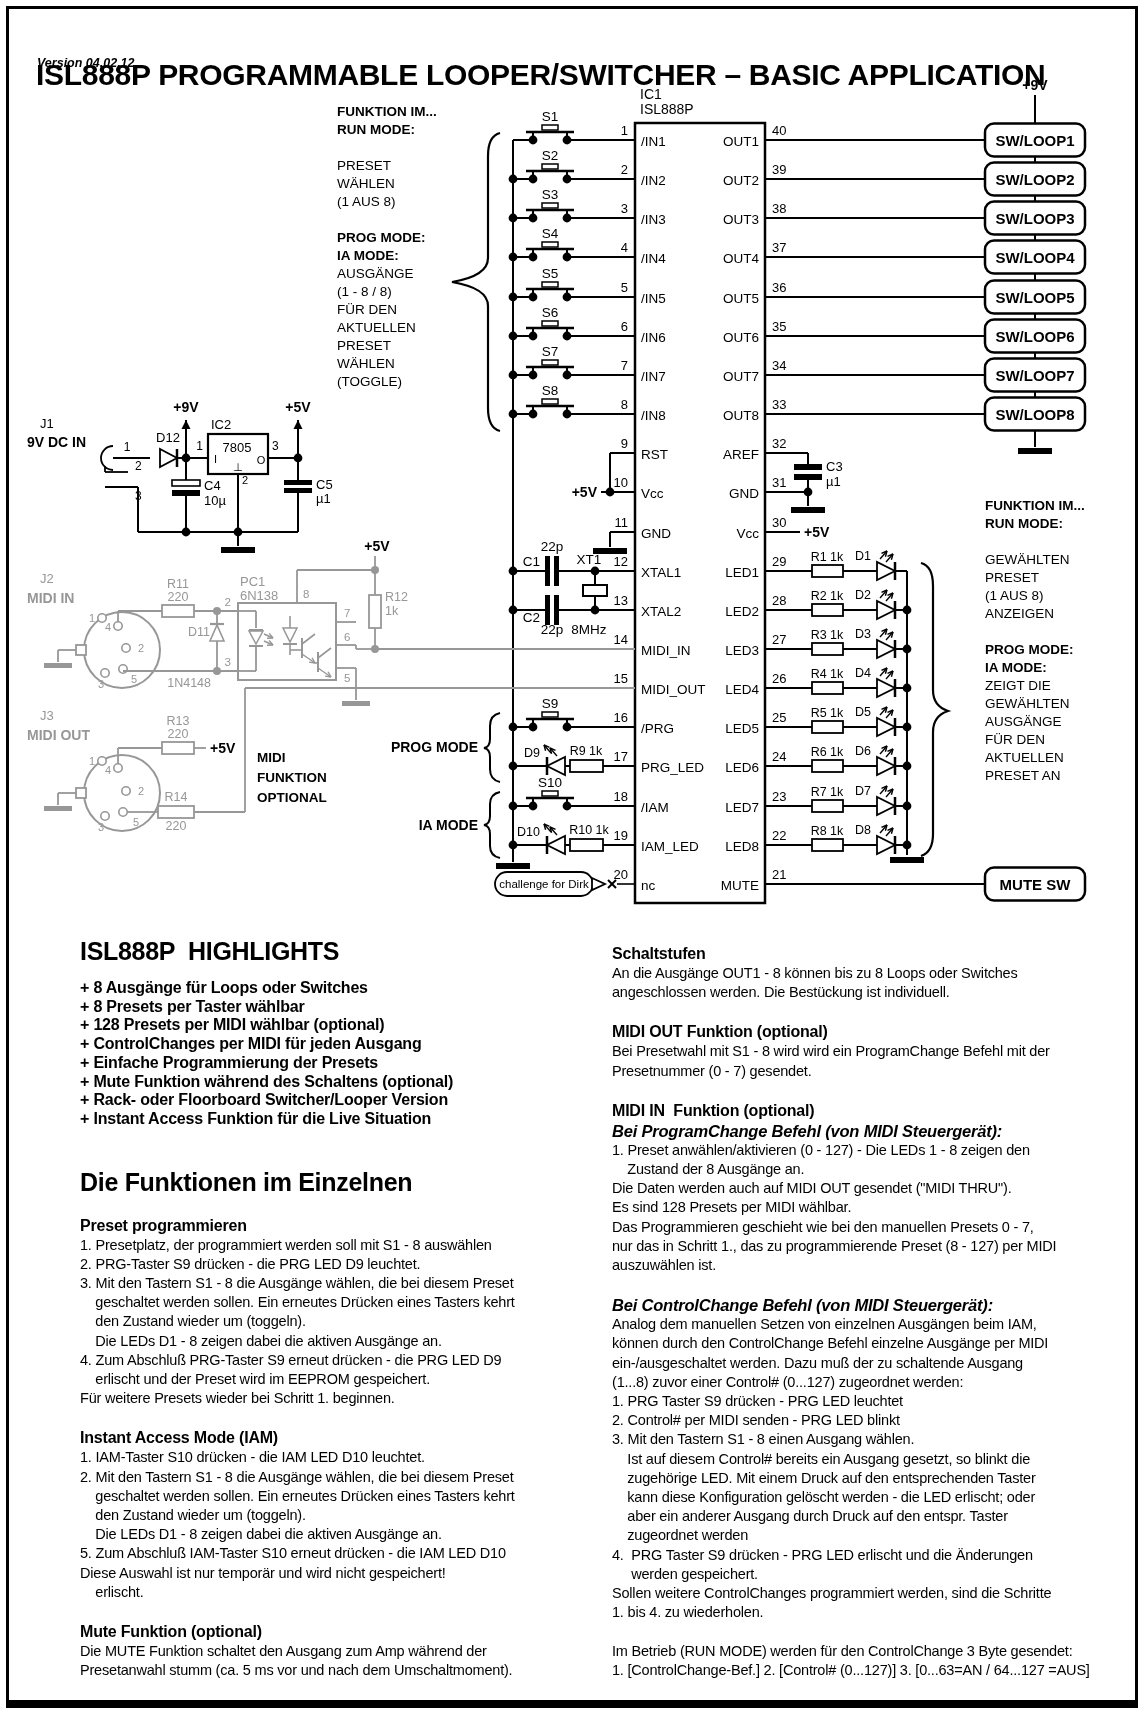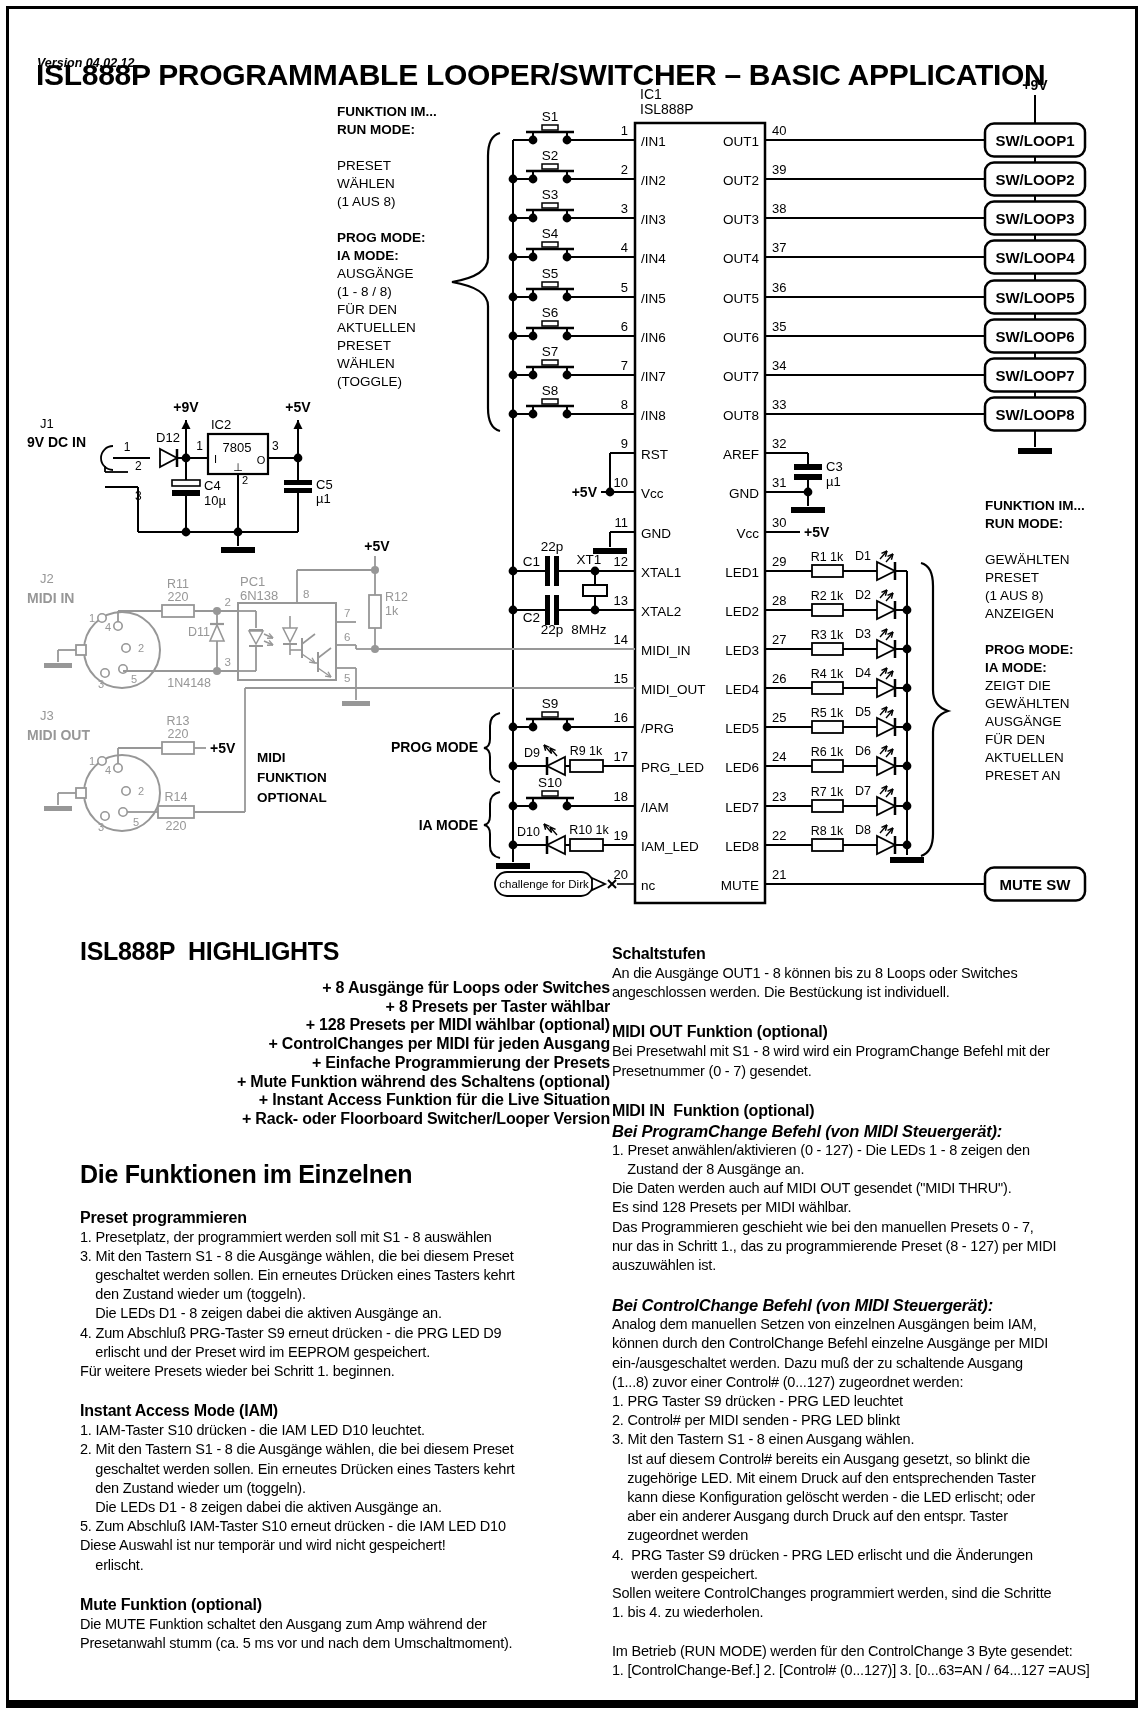--- a/index.html
+++ b/index.html
@@ -7,26 +7,26 @@
         font-family:"Liberation Sans",sans-serif;color:#000;}
   .frame{position:absolute;inset:6px;border:3px solid #000;border-bottom-width:8px;pointer-events:none;}
   .title{position:absolute;left:36px;top:20px;font-size:30px;font-weight:bold;white-space:nowrap;letter-spacing:-.3px;margin-top:38px;}
   .version{position:absolute;left:37px;top:56px;font-size:12.5px;font-weight:bold;font-style:italic;text-align:center;}
   svg{position:absolute;left:0;top:0;}
   svg text{font-family:"Liberation Sans",sans-serif;}
   .doccol{position:absolute;}
   .sec{margin-top:20px;}
   .sec.first{margin-top:0;}
   .sec.tight{margin-top:14px;}
-  .sec.big{margin-top:32px;}
+  .sec.big{margin-top:40px;}
   .h1{font-size:25px;line-height:27px;font-weight:bold;letter-spacing:-.3px;white-space:pre;}
   .h3{font-size:16px;line-height:20px;font-weight:bold;white-space:pre;letter-spacing:-.2px;}
   .h3i{font-size:16.5px;line-height:20px;font-weight:bold;font-style:italic;white-space:pre;letter-spacing:-.2px;}
   .body{font-size:14.5px;line-height:19.2px;white-space:pre;letter-spacing:-.2px;}
-  .bullet{font-size:16px;line-height:18.7px;font-weight:bold;white-space:pre;letter-spacing:-.2px;text-align:right;}
+  .bullet{font-size:16px;line-height:18.7px;font-weight:bold;white-space:pre;letter-spacing:-.2px;}
 </style>
 </head>
 <body>
 
 <div class="page">
   <div class="frame"></div>
   <div class="title">ISL888P PROGRAMMABLE LOOPER/SWITCHER – BASIC APPLICATION</div>
   <div class="version">Version 04.02.12</div>
   <svg id="sch" width="1144" height="1714" viewBox="0 0 1144 1714">
       <g>
@@ -701,29 +701,30 @@
       <div class="sec first">
         <div class="h1">ISL888P  HIGHLIGHTS</div>
       </div>
       <div class="sec tight">
         <div class="bullet">+ 8 Ausgänge für Loops oder Switches</div>
         <div class="bullet">+ 8 Presets per Taster wählbar</div>
         <div class="bullet">+ 128 Presets per MIDI wählbar (optional)</div>
         <div class="bullet">+ ControlChanges per MIDI für jeden Ausgang</div>
         <div class="bullet">+ Einfache Programmierung der Presets</div>
         <div class="bullet">+ Mute Funktion während des Schaltens (optional)</div>
+        <div class="bullet">+ Rack- oder Floorboard Switcher/Looper Version</div>
         <div class="bullet">+ Instant Access Funktion für die Live Situation</div>
-        <div class="bullet">+ Rack- oder Floorboard Switcher/Looper Version</div>
       </div>
       <div class="sec big">
         <div class="h1">Die Funktionen im Einzelnen</div>
       </div>
       <div class="sec">
         <div class="h3">Preset programmieren</div>
         <div class="body">1. Presetplatz, der programmiert werden soll mit S1 - 8 auswählen</div>
+        <div class="body">2. PRG-Taster S9 drücken - die PRG LED D9 leuchtet.</div>
         <div class="body">3. Mit den Tastern S1 - 8 die Ausgänge wählen, die bei diesem Preset</div>
         <div class="body">    geschaltet werden sollen. Ein erneutes Drücken eines Tasters kehrt</div>
         <div class="body">    den Zustand wieder um (toggeln).</div>
         <div class="body">    Die LEDs D1 - 8 zeigen dabei die aktiven Ausgänge an.</div>
         <div class="body">4. Zum Abschluß PRG-Taster S9 erneut drücken - die PRG LED D9</div>
         <div class="body">    erlischt und der Preset wird im EEPROM gespeichert.</div>
         <div class="body">Für weitere Presets wieder bei Schritt 1. beginnen.</div>
       </div>
       <div class="sec">
         <div class="h3">Instant Access Mode (IAM)</div>

